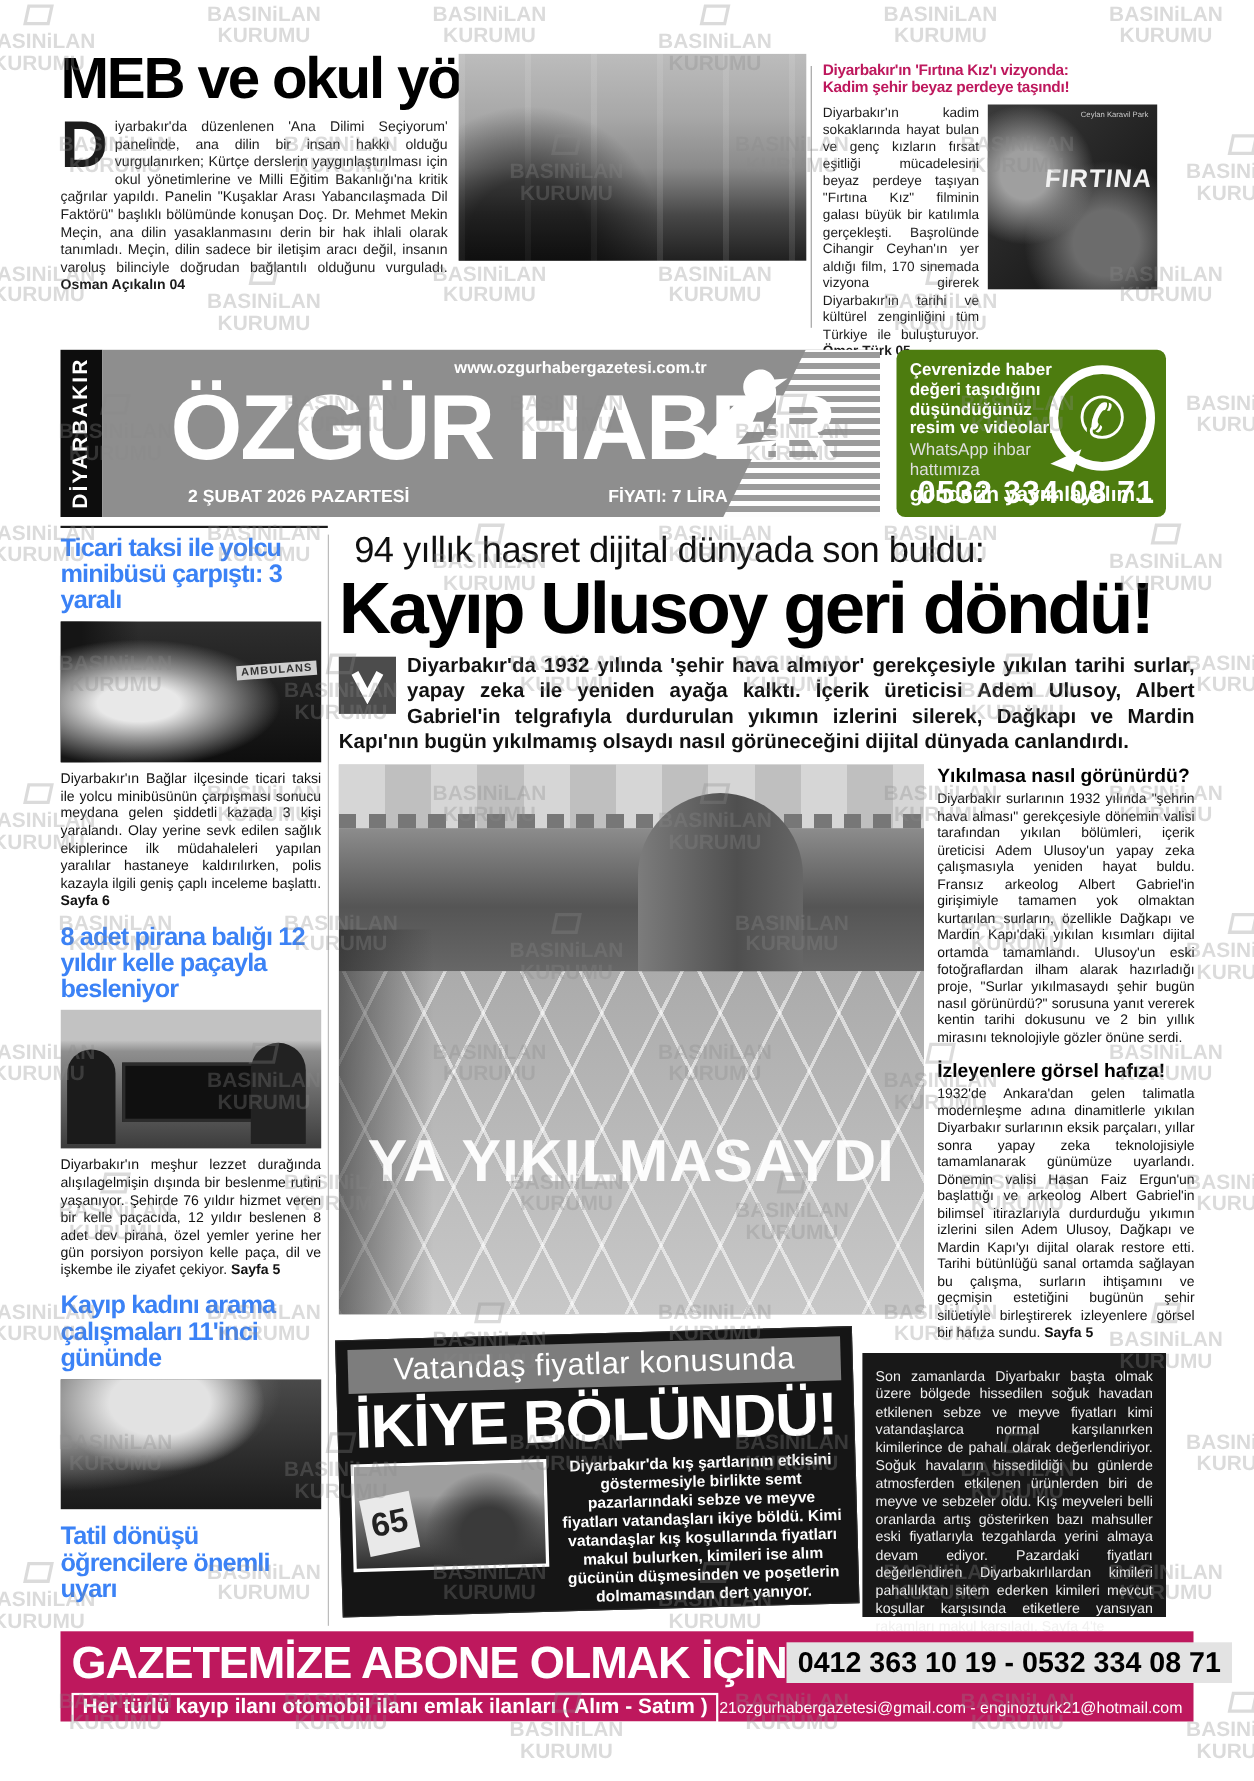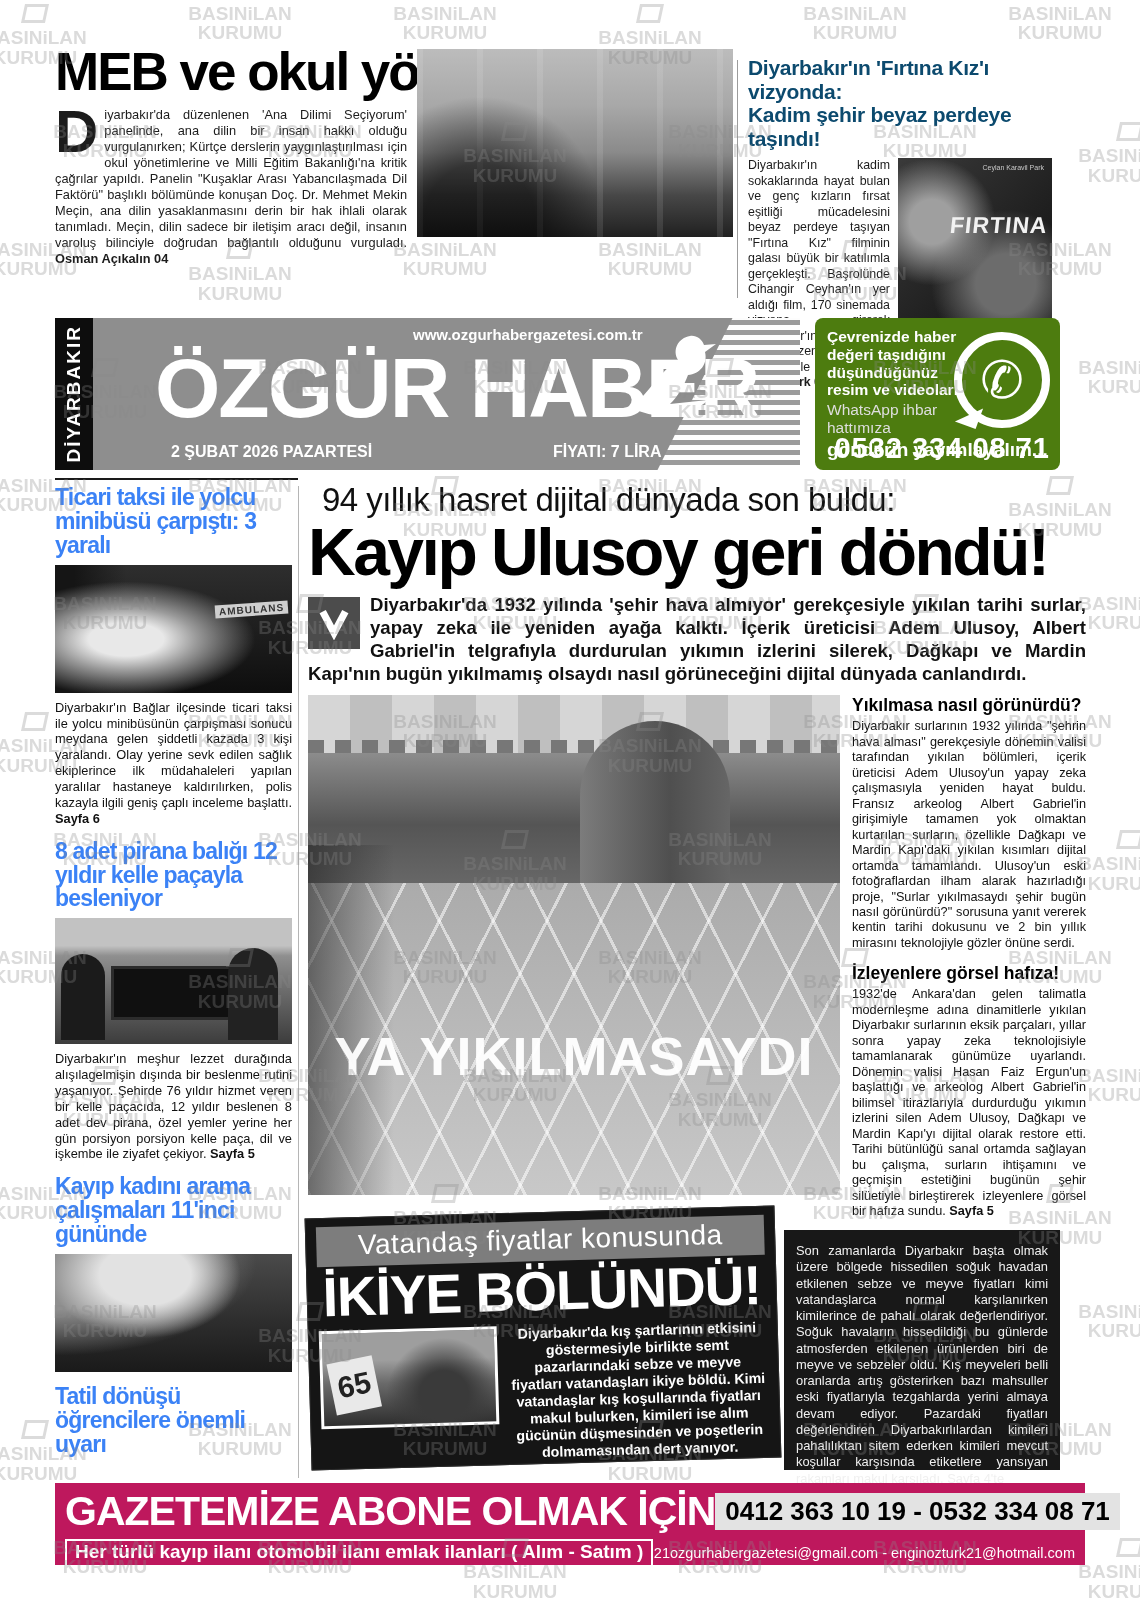--- a/index.html
+++ b/index.html
@@ -31,21 +31,21 @@
   .conference-photo { width:316px; height:188px; margin-top:-50px;
     background:
       radial-gradient(circle at 20% 90%, rgba(0,0,0,.55) 0 18%, transparent 40%),
       repeating-linear-gradient(90deg, rgba(255,255,255,.10) 0 6px, transparent 6px 60px),
       linear-gradient(180deg,#bcbcbc 0%,#a8a8a8 30%,#8a8a8a 55%,#474747 78%,#202020 100%);
   }
 
   
   .vdiv { left:737px; top:60px; width:1px; height:238px; background:#9c9c9c; }
   .top-right { left:748px; top:56px; width:312px; }
-  .tr-h { font-size:21px; font-weight:bold; letter-spacing:-0.3px; line-height:1.12; color:#0c4a6e; }
+  .tr-h { font-size:14px; font-weight:bold; letter-spacing:-0.3px; line-height:1.12; color:#be185d; }
   .tr-row { display:flex; margin-top:8px; }
   .tr-txt { width:150px; padding-right:8px; font-size:12.4px; }
   .poster { position:relative; width:154px; height:168px; overflow:hidden;
     background:
       radial-gradient(circle at 22% 38%, #9f9f9f 0 14%, transparent 40%),
       radial-gradient(circle at 70% 75%, #6c6c6c 0 18%, transparent 45%),
       linear-gradient(135deg,#3a3a3a 0%,#222 55%,#101010 100%);
   }
   .poster-caption { position:absolute; top:6px; right:8px; font-size:7px; color:#c9c9c9; text-align:center; line-height:1.2;}
   .poster-title { position:absolute; top:54px; right:4px; font-size:23px; font-weight:bold;

